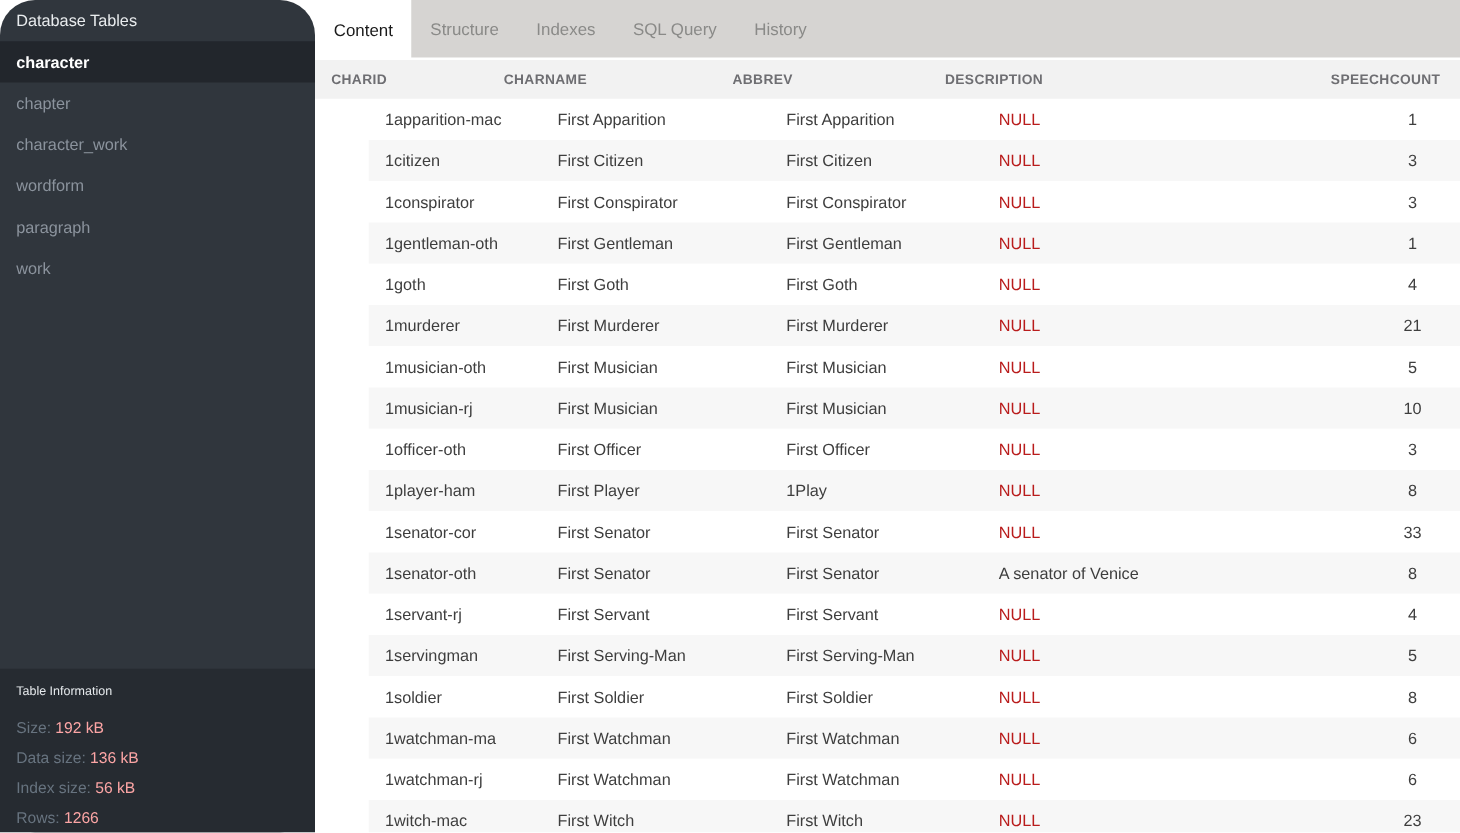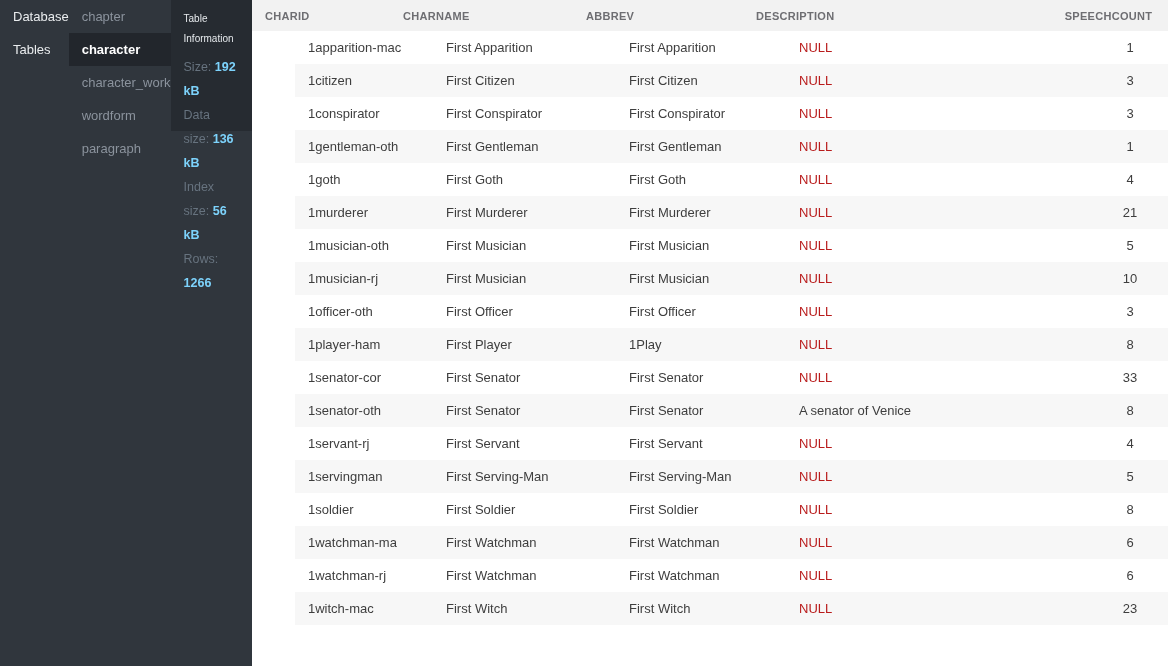--- a/index.html
+++ b/index.html
@@ -9,22 +9,23 @@
     display: flex;
     background: #ffffff;
   }
 
   
   .sidebar {
     width: 252px;
     min-width: 252px;
     background: #30363d;
     display: flex;
-    flex-direction: row;
+    flex-direction: column;
     color: #8b939d;
+    border-radius: 28px;
   }
   .sidebar-title {
     height: 33px;
     line-height: 33px;
     padding-left: 13px;
     color: #e9ecee;
     font-size: 13px;
   }
   .sidebar-list { list-style: none; }
   .sidebar-item {
@@ -48,21 +49,21 @@
     padding: 9px 13px 0 13px;
   }
   .table-info-title {
     color: #e5e9ec;
     font-size: 10px;
     line-height: 20px;
     margin-bottom: 6px;
   }
   .info-row { line-height: 24px; font-size: 12.5px; }
   .info-label { color: #67737f; }
-  .info-value { color: #7dd3fc; font-weight: bold; }
+  .info-value { color: #fca5a5; }
 
   
   .main { flex: 1; display: flex; flex-direction: column; }
 
   .tabbar {
     height: 48px;
     background: #d6d4d2;
     border-bottom: 2px solid #ffffff;
     display: flex;
     align-items: stretch;
@@ -114,39 +115,47 @@
   .cell.c3 { width: 293px; min-width: 293px; }
   .cell.c4 { flex: 1; text-align: center; }
   .cell.null-value { color: #b91c1c; }
 </style>
 </head>
 <body>
 
 <aside class="sidebar">
   <div class="sidebar-title">Database Tables</div>
   <ul class="sidebar-list" id="sidebar-list">
+      <li class="sidebar-item selected">character</li>
       <li class="sidebar-item">chapter</li>
-      <li class="sidebar-item selected">character</li>
       <li class="sidebar-item">character_work</li>
       <li class="sidebar-item">wordform</li>
       <li class="sidebar-item">paragraph</li>
+      <li class="sidebar-item">work</li>
     </ul>
   <div class="sidebar-spacer"></div>
   <div class="table-info">
     <div class="table-info-title">Table Information</div>
     <div id="table-info-stats">
         <div class="info-row"><span class="info-label">Size: </span><span class="info-value">192 kB</span></div>
         <div class="info-row"><span class="info-label">Data size: </span><span class="info-value">136 kB</span></div>
         <div class="info-row"><span class="info-label">Index size: </span><span class="info-value">56 kB</span></div>
         <div class="info-row"><span class="info-label">Rows: </span><span class="info-value">1266</span></div>
       </div>
   </div>
 </aside>
 
 <main class="main">
+  <nav class="tabbar" id="tabbar">
+      <div class="tab active">Content</div>
+      <div class="tab">Structure</div>
+      <div class="tab">Indexes</div>
+      <div class="tab">SQL Query</div>
+      <div class="tab">History</div>
+    </nav>
   <div class="grid-header" id="grid-header">
       <div class="cell c0">CHARID</div>
       <div class="cell c1">CHARNAME</div>
       <div class="cell c2">ABBREV</div>
       <div class="cell c3">DESCRIPTION</div>
       <div class="cell c4">SPEECHCOUNT</div>
     </div>
   <div class="grid-body" id="grid-body">
       <div class="grid-row">
         <div class="cell c0">1apparition-mac</div>

